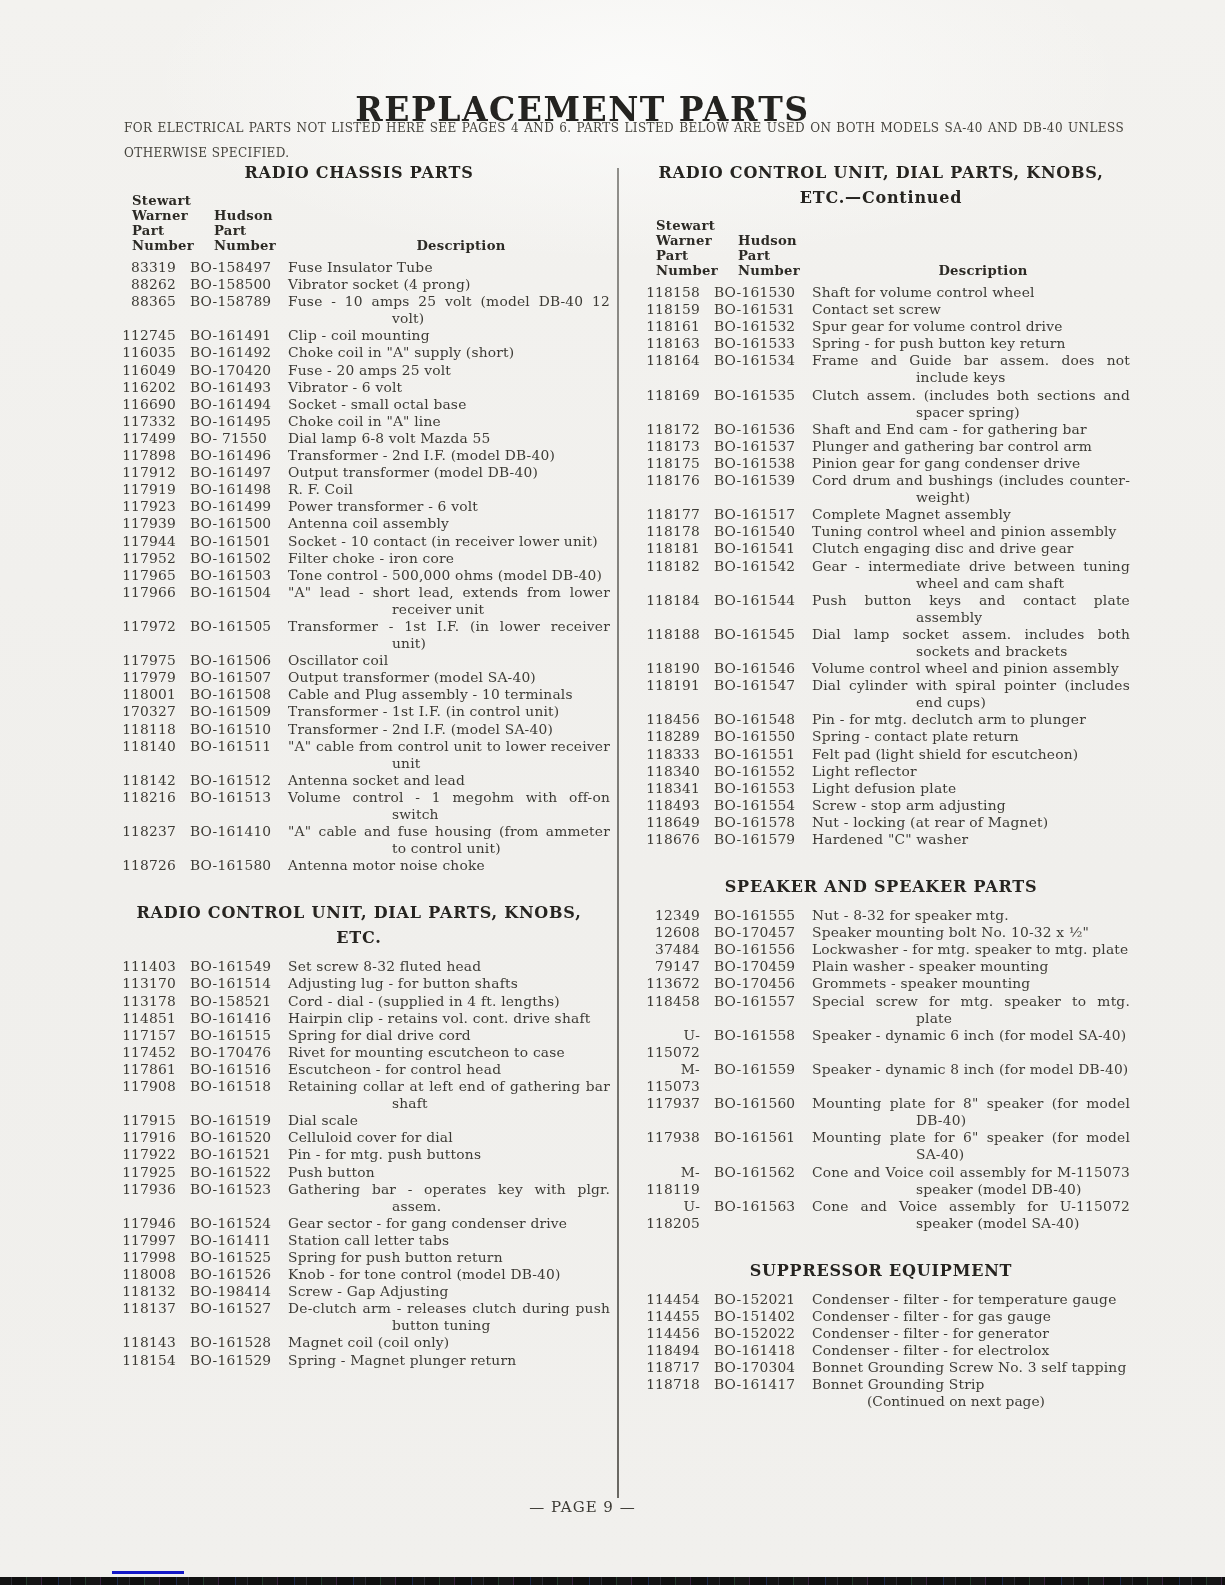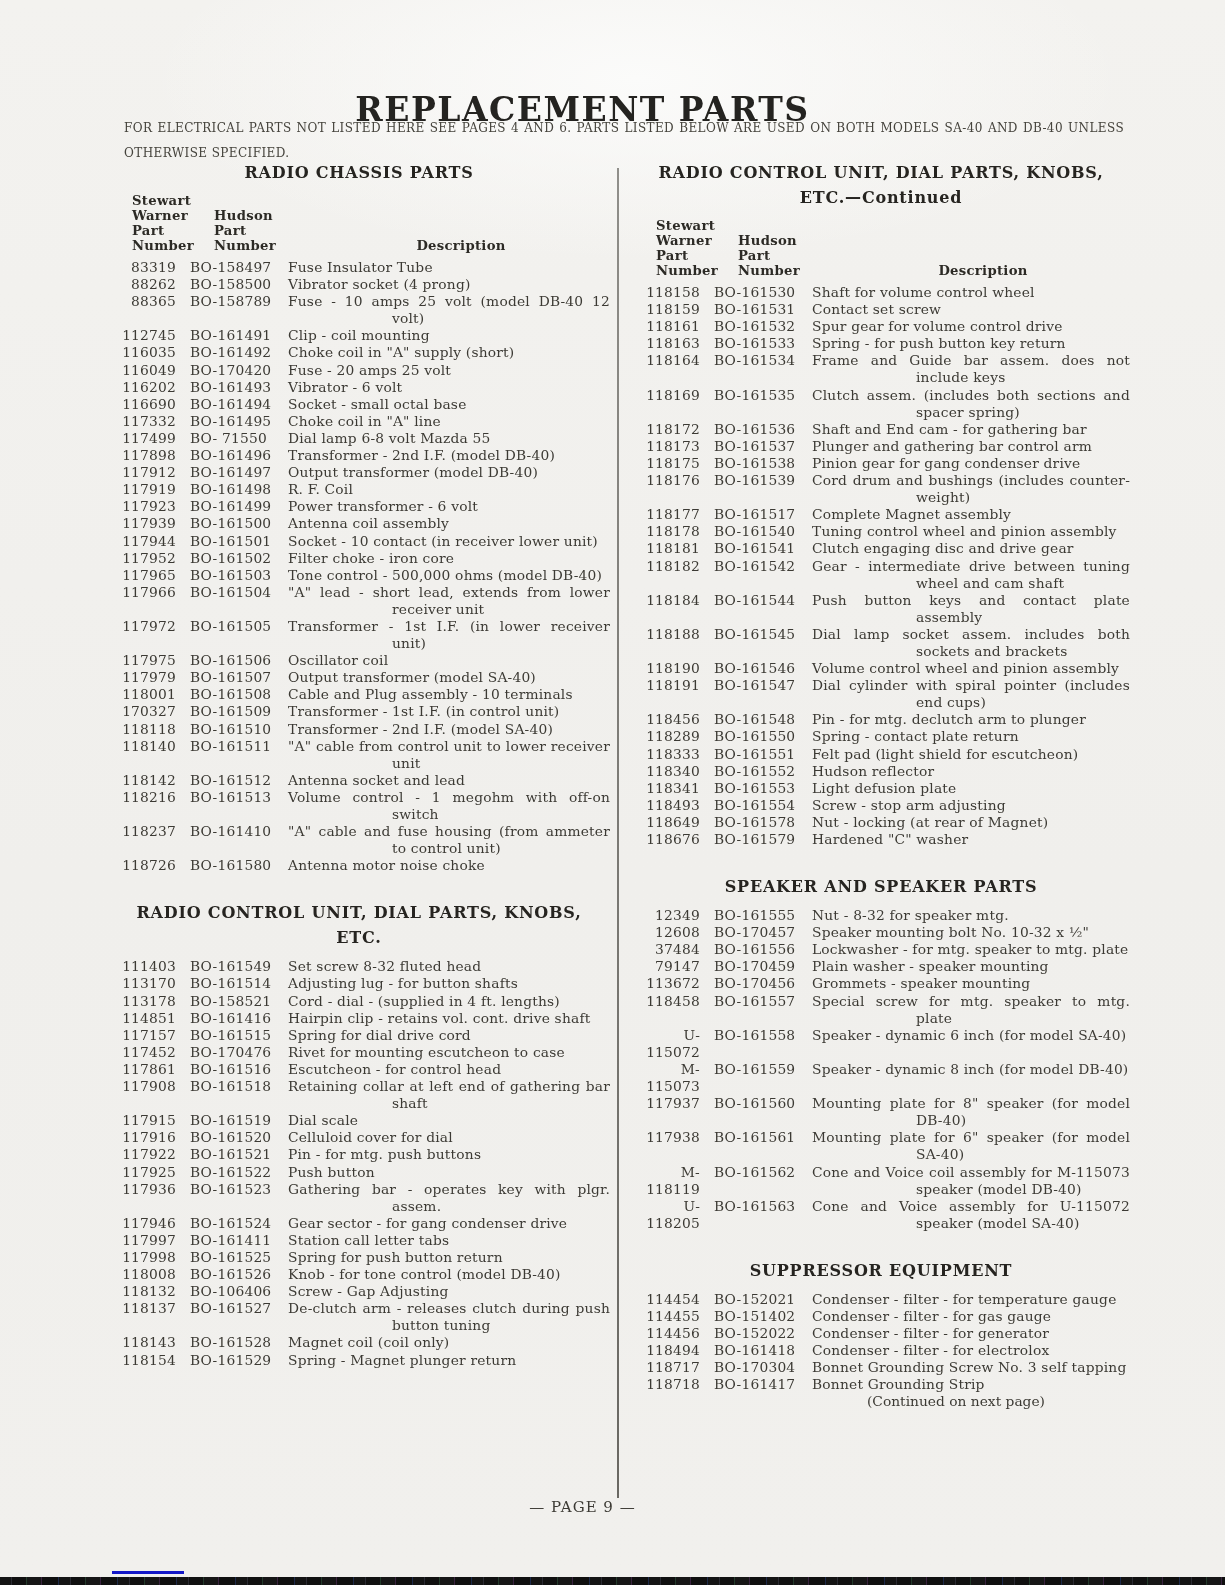--- a/index.html
+++ b/index.html
@@ -379,21 +379,21 @@
             <span class="c-hud">BO-161525</span>
             <span class="c-desc">Spring for push button return</span>
           </div>
           <div class="prow">
             <span class="c-sw">118008</span>
             <span class="c-hud">BO-161526</span>
             <span class="c-desc">Knob - for tone control (model DB-40)</span>
           </div>
           <div class="prow">
             <span class="c-sw">118132</span>
-            <span class="c-hud">BO-106406</span>
+            <span class="c-hud">BO-198414</span>
             <span class="c-desc">Screw - Gap Adjusting</span>
           </div>
           <div class="prow">
             <span class="c-sw">118137</span>
             <span class="c-hud">BO-161527</span>
             <span class="c-desc">De-clutch arm - releases clutch during push button tuning</span>
           </div>
           <div class="prow">
             <span class="c-sw">118143</span>
             <span class="c-hud">BO-161528</span>
@@ -525,21 +525,21 @@
             <span class="c-desc">Spring - contact plate return</span>
           </div>
           <div class="prow">
             <span class="c-sw">118333</span>
             <span class="c-hud">BO-161551</span>
             <span class="c-desc">Felt pad (light shield for escutcheon)</span>
           </div>
           <div class="prow">
             <span class="c-sw">118340</span>
             <span class="c-hud">BO-161552</span>
-            <span class="c-desc">Hudson reflector</span>
+            <span class="c-desc">Light reflector</span>
           </div>
           <div class="prow">
             <span class="c-sw">118341</span>
             <span class="c-hud">BO-161553</span>
             <span class="c-desc">Light defusion plate</span>
           </div>
           <div class="prow">
             <span class="c-sw">118493</span>
             <span class="c-hud">BO-161554</span>
             <span class="c-desc">Screw - stop arm adjusting</span>

